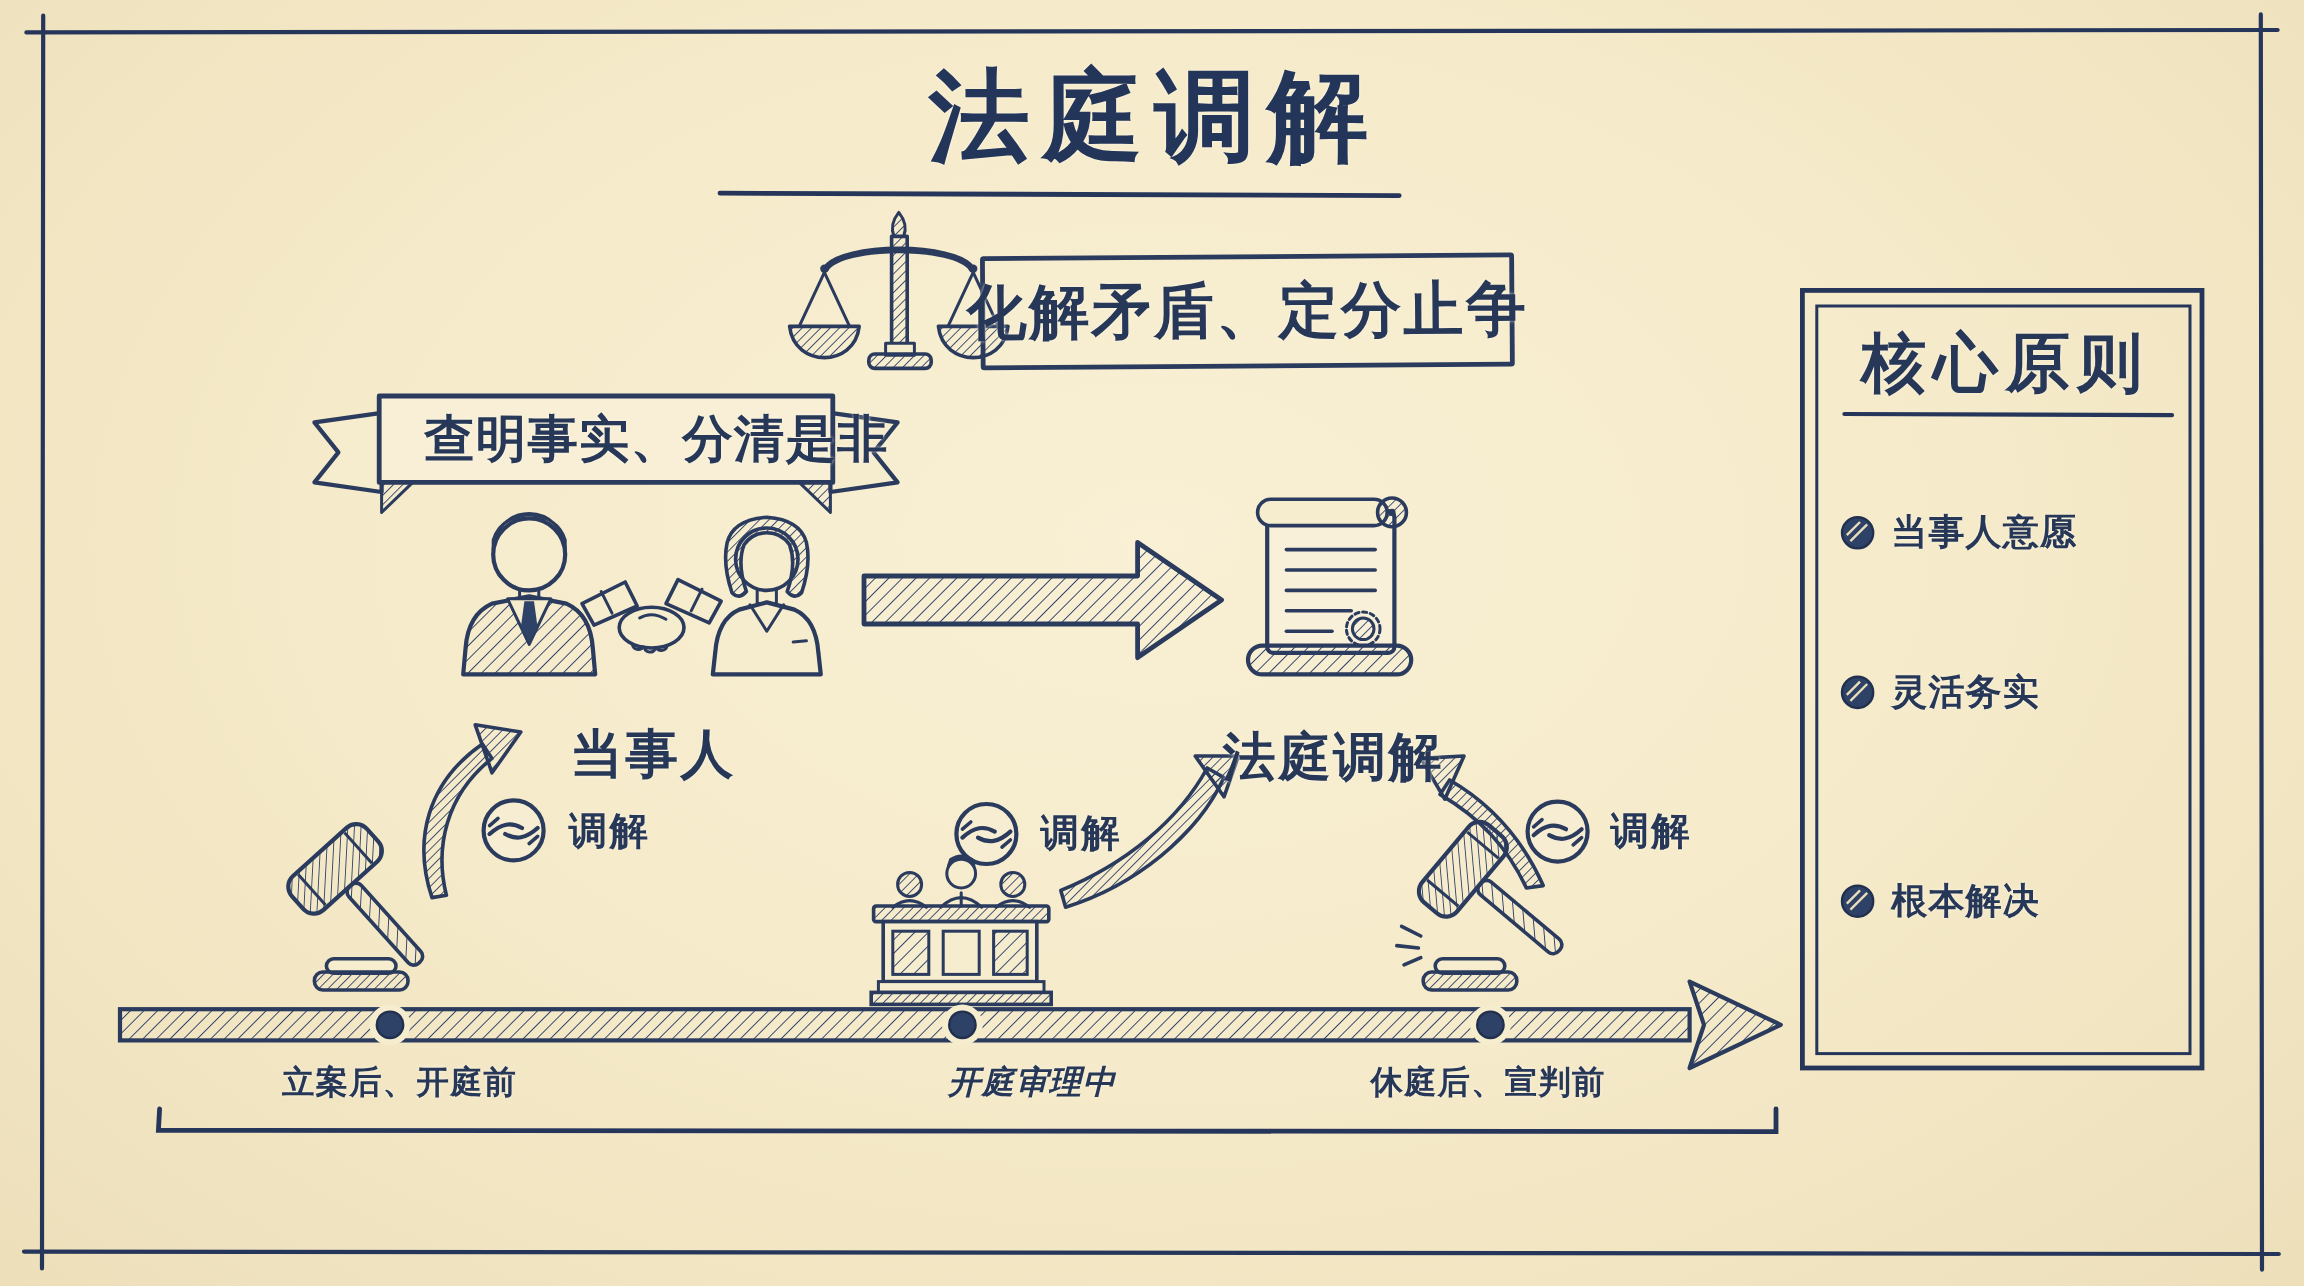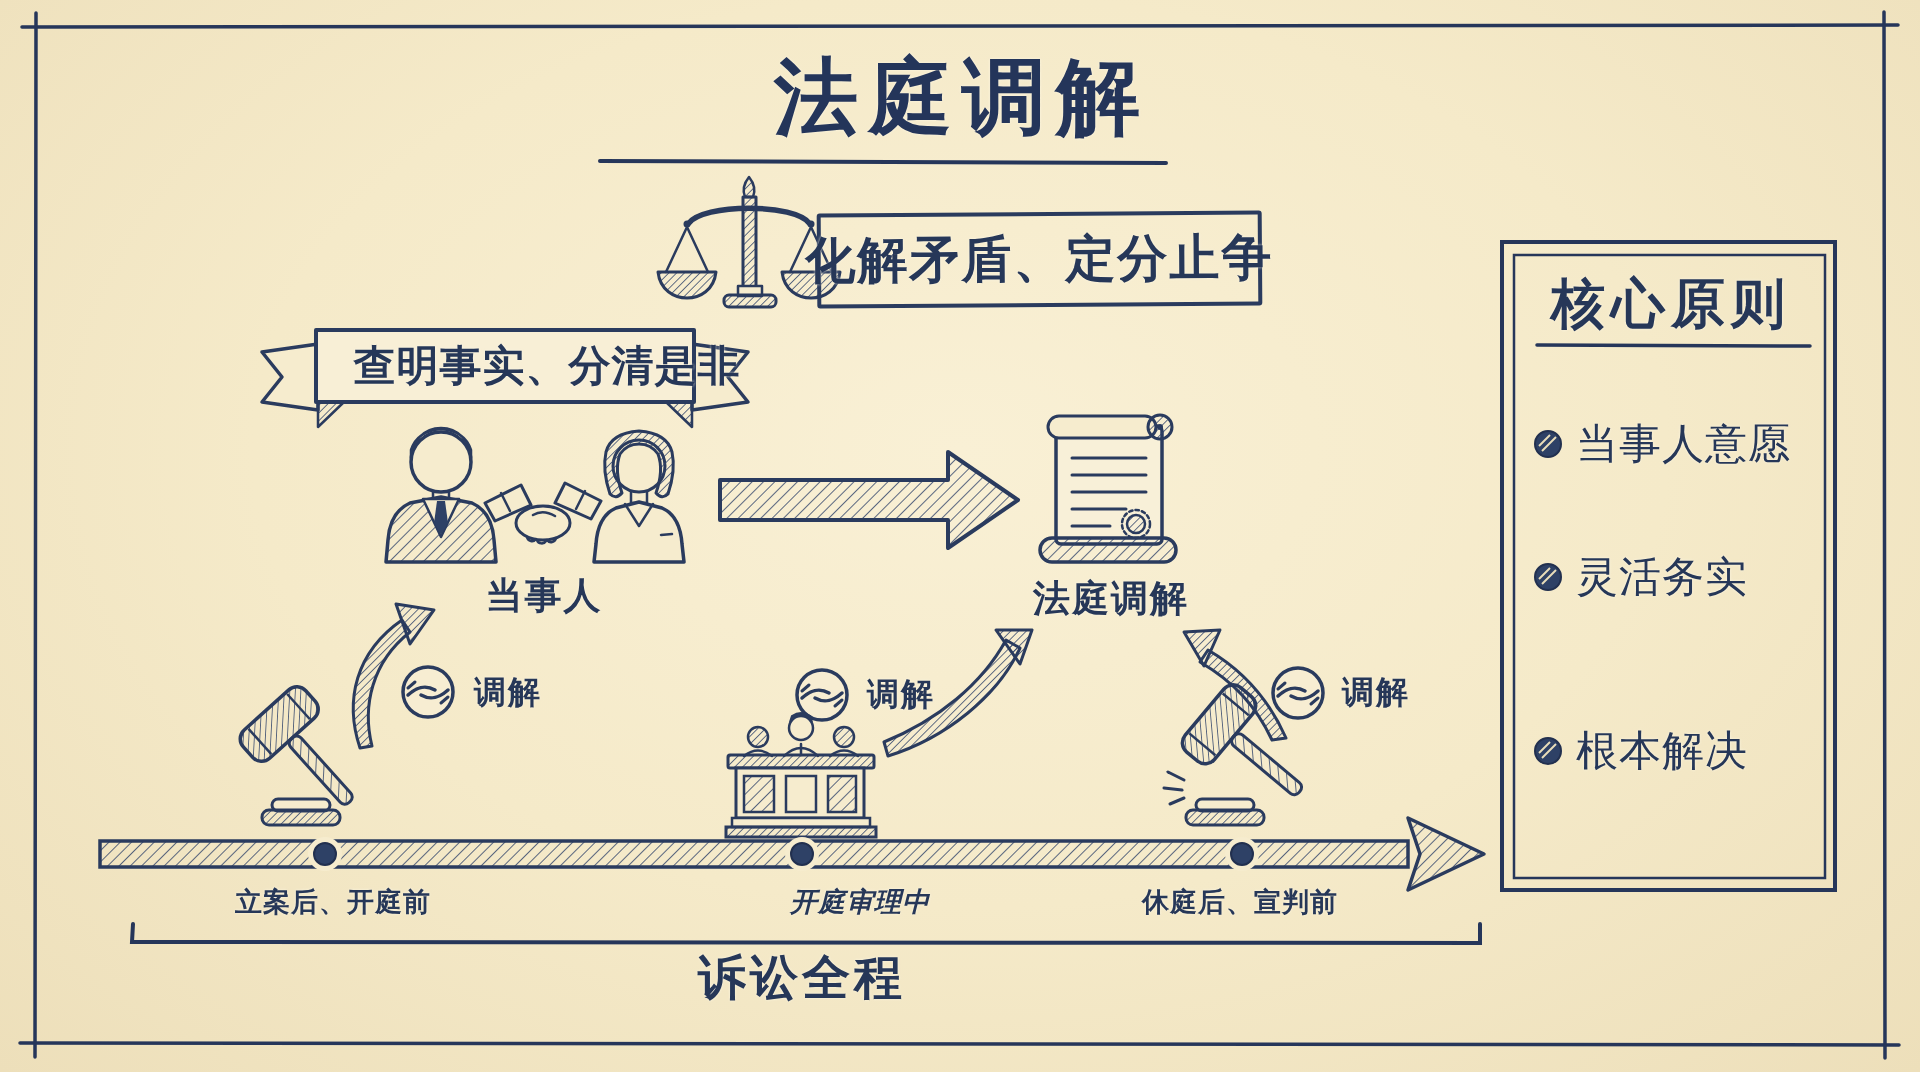--- a/index.html
+++ b/index.html
@@ -20,28 +20,28 @@
     position:absolute;left:817px;top:212px;width:437px;height:87px;
     border:4px solid #2a3b5e;border-radius:3px;
     display:flex;align-items:center;justify-content:center;
     transform:rotate(-0.4deg);
   }
   .mission-box .t2{
     font-weight:700;color:#263758;font-size:50px;white-space:nowrap;
     letter-spacing:2px;text-shadow:0 0 3px rgba(253,248,232,.85);
   }
   .ribbon-text{font-size:42px;letter-spacing:1px;margin-left:42px;}
-  .label-lg{font-size:37px;}
+  .label-lg{font-size:44px;margin-top:34px;}
   .mediation{font-size:32px;}
   .phase{font-size:27px;letter-spacing:1px;}
   .span-label{font-size:48px;letter-spacing:4px;}
   .panel-title{font-size:54px;letter-spacing:6px;}
   .bullet-text{
     position:absolute;transform:translateY(-50%);
-    font-weight:400;color:#263758;font-size:42px;white-space:nowrap;
+    font-weight:700;color:#263758;font-size:30px;white-space:nowrap;
     text-shadow:0 0 3px rgba(253,248,232,.85);letter-spacing:1px;
   }
 </style>
 </head>
 <body>
 
 <div class="stage">
 
   <svg class="art" viewBox="0 0 1920 1072">
     <defs>
@@ -253,20 +253,19 @@
   <div class="t label-lg" style="left:1111px;top:598px;">法庭调解</div>
 
   <div class="t mediation" style="left:508px;top:692px;">调解</div>
   <div class="t mediation" style="left:901px;top:694px;">调解</div>
   <div class="t mediation" style="left:1376px;top:692px;">调解</div>
 
   <div class="t phase" style="left:333px;top:902px;">立案后、开庭前</div>
   <div class="t phase" style="left:860px;top:902px;font-style:italic;">开庭审理中</div>
   <div class="t phase" style="left:1240px;top:902px;">休庭后、宣判前</div>
 
-  <div class="t span-label" style="left:802px;top:978px;">诉讼全程</div>
 
   <div class="t panel-title" style="left:1671px;top:303px;">核心原则</div>
   <div class="bullet-text" style="left:1576px;top:444px;">当事人意愿</div>
   <div class="bullet-text" style="left:1576px;top:577px;">灵活务实</div>
   <div class="bullet-text" style="left:1576px;top:751px;">根本解决</div>
 
 </div>
 
 </body></html>

